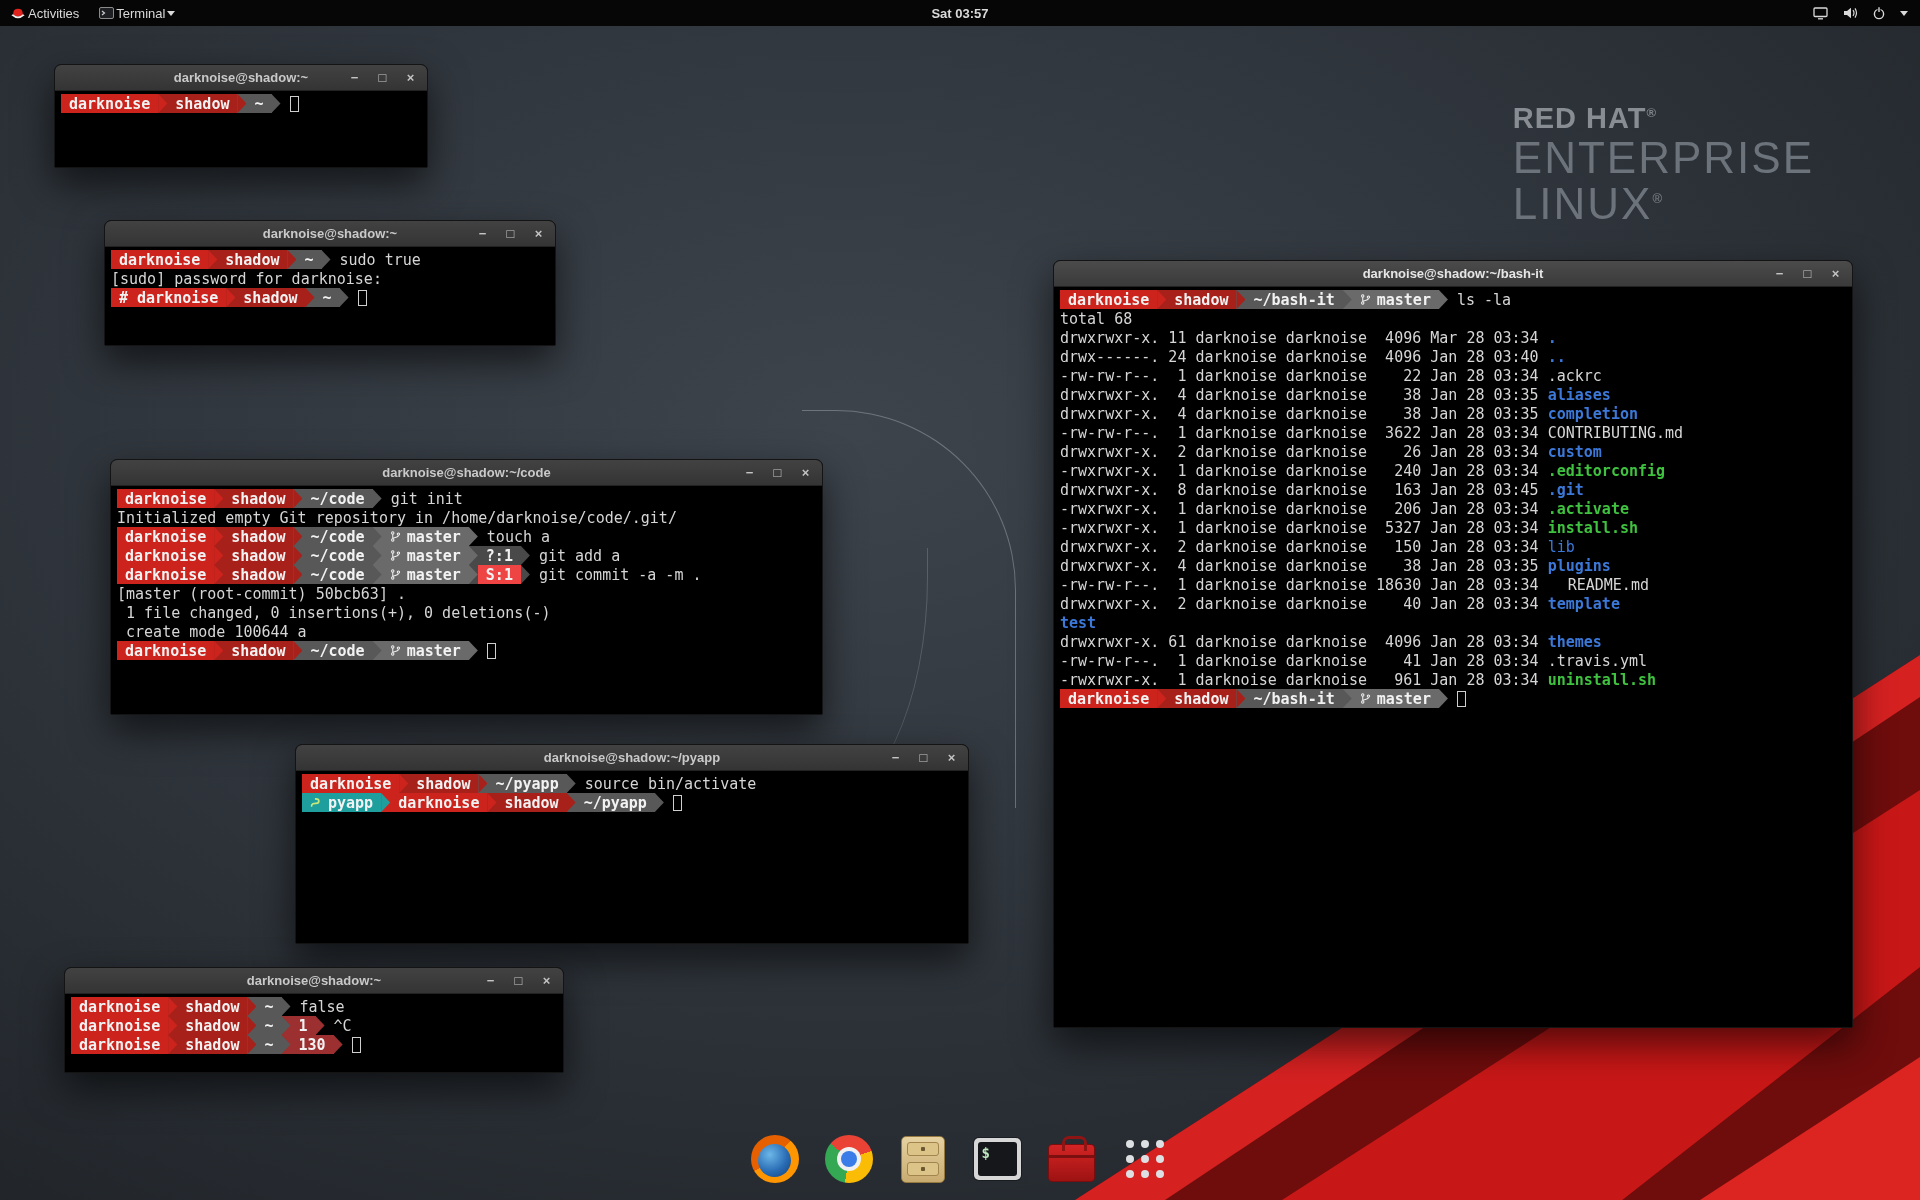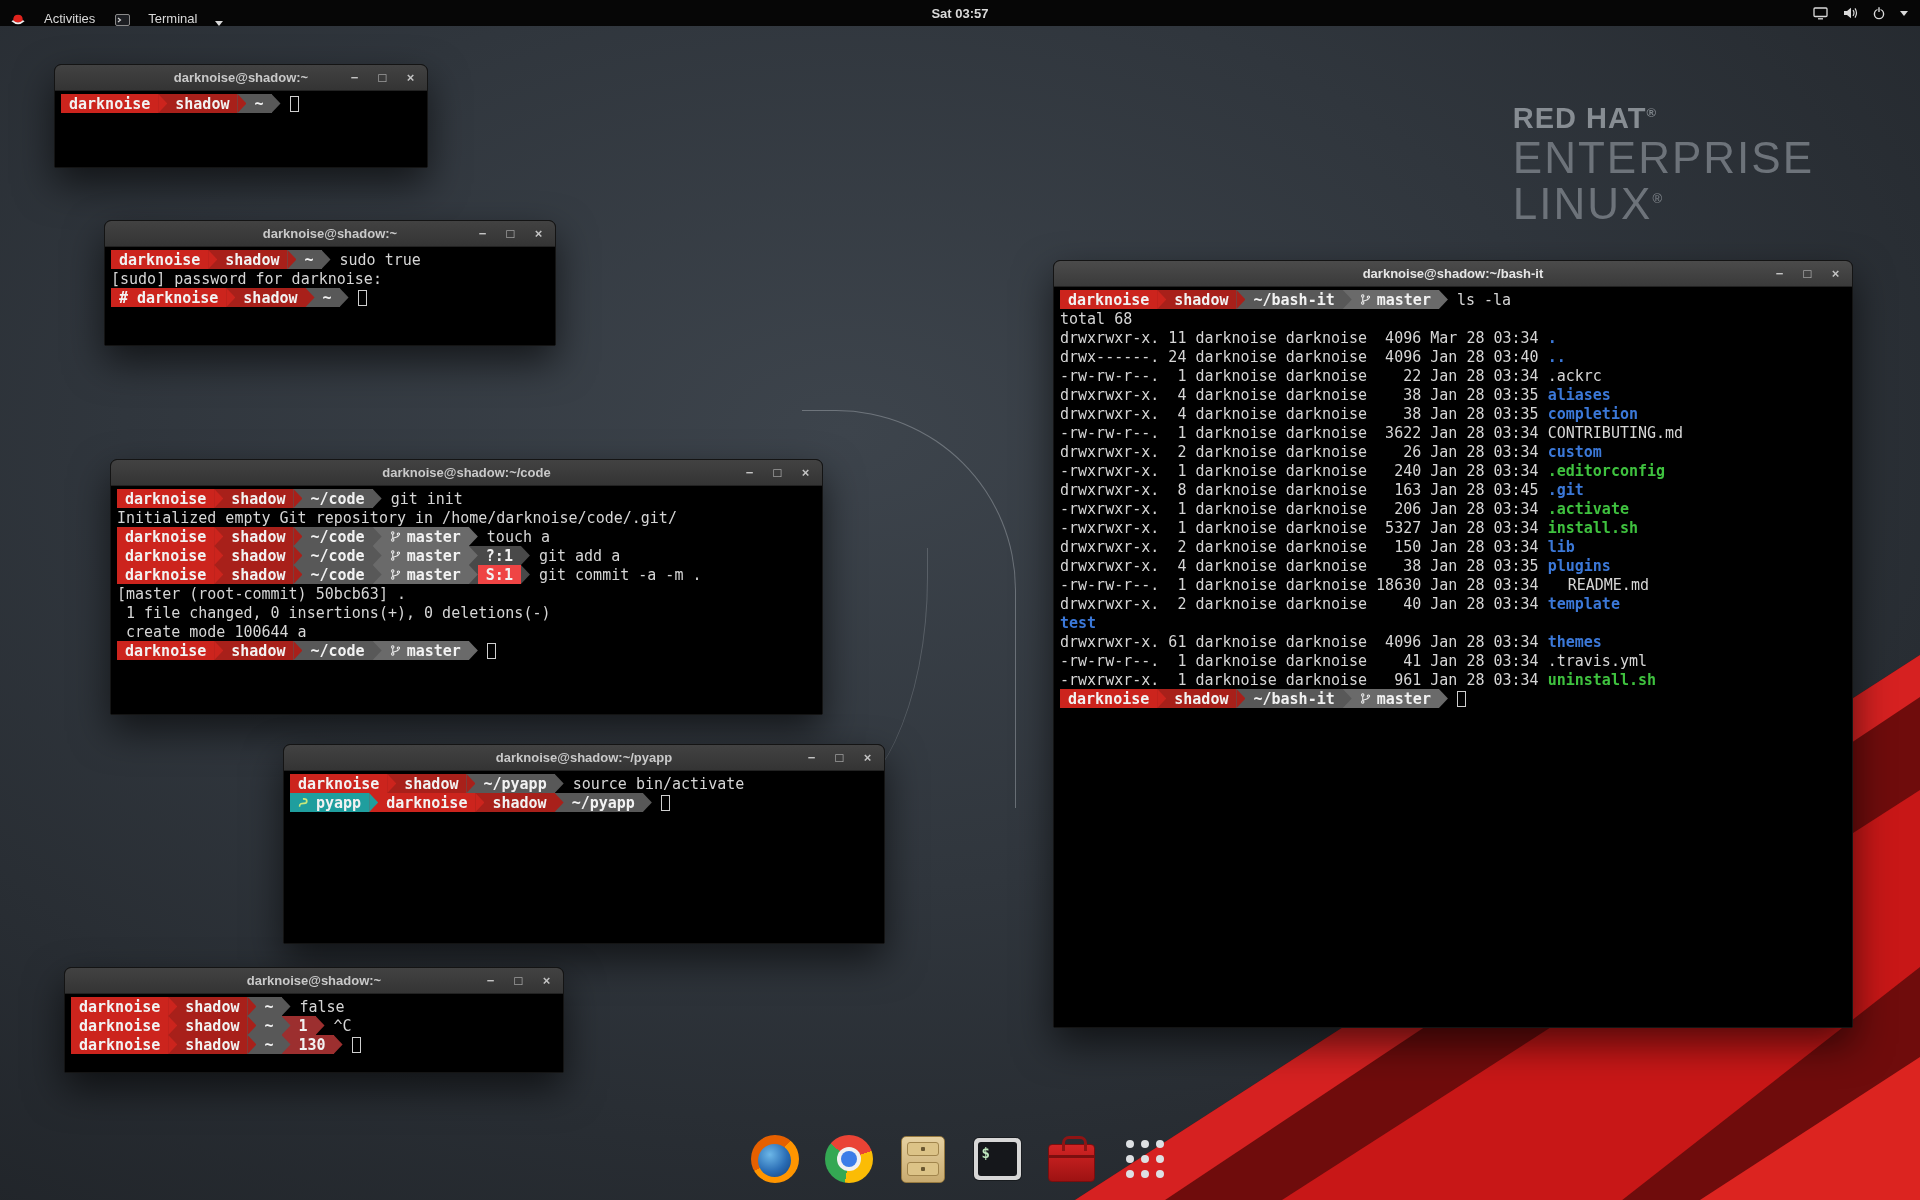--- a/index.html
+++ b/index.html
@@ -4,21 +4,21 @@
 <style>
   * { margin:0; padding:0; box-sizing:border-box; }
   html,body { width:1920px; height:1200px; overflow:hidden; background:#22262b;
               font-family:"Liberation Sans", sans-serif; }
   #stage { position:relative; width:1920px; height:1200px; overflow:hidden;
            background:radial-gradient(ellipse 1500px 950px at 44% 36%, #3d444c 0%, #30363d 48%, #21252a 100%); }
 
   
   .topbar { position:absolute; top:0; left:0; right:0; height:26px; background:#060606;
             color:#d9d9d9; display:flex; align-items:center; z-index:60; font-size:13px; }
-  .tb-item { display:flex; align-items:flex-end; gap:18px; height:26px; padding:0 10px; cursor:default; }
+  .tb-item { display:flex; align-items:center; gap:2px; height:26px; padding:0 10px; cursor:default; }
   .tb-clock { position:absolute; left:50%; transform:translateX(-50%); font-weight:700; }
   .tb-right { margin-left:auto; display:flex; align-items:center; gap:14px; padding-right:12px; }
   .tb-right svg { display:block; }
 
   
   .watermark { position:absolute; top:102px; right:106px; z-index:1; color:#6f757b; user-select:none; }
   .wm1 { font-size:29px; font-weight:700; color:#878d93; letter-spacing:1px; }
   .wm2, .wm3 { font-size:44px; font-weight:400; letter-spacing:2px; line-height:1.05; color:#6d737a; }
   .wm-reg { font-size:13px; vertical-align:super; color:#80868c; }
   .arc1 { position:absolute; left:802px; top:410px; width:214px; height:398px; z-index:1;
@@ -46,21 +46,21 @@
   .sep { width:9px; height:19px; position:relative; flex:none; }
   .sep i { position:absolute; left:0; top:0; width:100%; height:100%;
            clip-path:polygon(0 0, 100% 50%, 0 100%); display:block; }
   .cmd { display:flex; align-items:center; padding-left:9px; }
   .out { display:flex; align-items:center; }
   .cursor { width:9px; height:16px; border:1px solid #cfcfcf; align-self:center; margin-left:9px; flex:none; }
 
   #win-home-1 { left:54px;  top:64px;  width:374px; height:104px; }
   #win-sudo   { left:104px; top:220px; width:452px; height:126px; }
   #win-code   { left:110px; top:459px; width:713px; height:256px; }
-  #win-pyapp  { left:283px; top:744px; width:602px; height:200px; }
+  #win-pyapp  { left:295px; top:744px; width:674px; height:200px; }
   #win-exit   { left:64px;  top:967px; width:500px; height:106px; }
   #win-bashit { left:1053px;top:260px; width:800px; height:768px; z-index:12; }
 
   
   .dock { position:absolute; left:50%; bottom:13px; transform:translateX(-50%);
           display:flex; gap:18px; align-items:center; z-index:20; }
   .dock-item { width:56px; height:56px; display:flex; align-items:center; justify-content:center; }
 
   .icon-firefox { width:48px; height:48px; border-radius:50%; position:relative;
                   background:conic-gradient(from 120deg, #ff9500 0 120deg, #e66000 120deg 280deg, #ff9500 280deg 360deg); }
@@ -276,21 +276,21 @@
         <div class="tline"><span class="out">drwx------. 24 darknoise darknoise  4096 Jan 28 03:40 </span><span class="out" style="color: rgb(59, 120, 216); font-weight: 700;">..</span></div>
         <div class="tline"><span class="out">-rw-rw-r--.  1 darknoise darknoise    22 Jan 28 03:34 </span><span class="out" style="color: rgb(214, 214, 214);">.ackrc</span></div>
         <div class="tline"><span class="out">drwxrwxr-x.  4 darknoise darknoise    38 Jan 28 03:35 </span><span class="out" style="color: rgb(59, 120, 216); font-weight: 700;">aliases</span></div>
         <div class="tline"><span class="out">drwxrwxr-x.  4 darknoise darknoise    38 Jan 28 03:35 </span><span class="out" style="color: rgb(59, 120, 216); font-weight: 700; text-align: center;">completion</span></div>
         <div class="tline"><span class="out">-rw-rw-r--.  1 darknoise darknoise  3622 Jan 28 03:34 </span><span class="out" style="color: rgb(214, 214, 214);">CONTRIBUTING.md</span></div>
         <div class="tline"><span class="out">drwxrwxr-x.  2 darknoise darknoise    26 Jan 28 03:34 </span><span class="out" style="color: rgb(59, 120, 216); font-weight: 700;">custom</span></div>
         <div class="tline"><span class="out">-rwxrwxr-x.  1 darknoise darknoise   240 Jan 28 03:34 </span><span class="out" style="color: rgb(63, 194, 63); font-weight: 700;">.editorconfig</span></div>
         <div class="tline"><span class="out">drwxrwxr-x.  8 darknoise darknoise   163 Jan 28 03:45 </span><span class="out" style="color: rgb(59, 120, 216); font-weight: 700;">.git</span></div>
         <div class="tline"><span class="out">-rwxrwxr-x.  1 darknoise darknoise   206 Jan 28 03:34 </span><span class="out" style="color: rgb(63, 194, 63); font-weight: 700;">.activate</span></div>
         <div class="tline"><span class="out">-rwxrwxr-x.  1 darknoise darknoise  5327 Jan 28 03:34 </span><span class="out" style="color: rgb(63, 194, 63); font-weight: 700;">install.sh</span></div>
-        <div class="tline"><span class="out">drwxrwxr-x.  2 darknoise darknoise   150 Jan 28 03:34 </span><span class="out" style="color: rgb(59, 120, 216); font-weight: 700;">lib</span></div>
+        <div class="tline"><span class="out">drwxrwxr-x.  2 darknoise darknoise   150 Jan 28 03:34 </span><span class="out" style="color: rgb(59, 120, 216); font-weight: 400;">lib</span></div>
         <div class="tline"><span class="out">drwxrwxr-x.  4 darknoise darknoise    38 Jan 28 03:35 </span><span class="out" style="color: rgb(59, 120, 216); font-weight: 700;">plugins</span></div>
         <div class="tline"><span class="out">-rw-rw-r--.  1 darknoise darknoise 18630 Jan 28 03:34 </span><span class="out" style="color: rgb(214, 214, 214); margin-left: 20px;">README.md</span></div>
         <div class="tline"><span class="out">drwxrwxr-x.  2 darknoise darknoise    40 Jan 28 03:34 </span><span class="out" style="color: rgb(59, 120, 216); font-weight: 700;">template</span></div>
         <div class="tline"><span class="out" style="color: rgb(59, 120, 216); font-weight: 700;">test</span></div>
         <div class="tline"><span class="out">drwxrwxr-x. 61 darknoise darknoise  4096 Jan 28 03:34 </span><span class="out" style="color: rgb(59, 120, 216); font-weight: 700;">themes</span></div>
         <div class="tline"><span class="out">-rw-rw-r--.  1 darknoise darknoise    41 Jan 28 03:34 </span><span class="out" style="color: rgb(214, 214, 214);">.travis.yml</span></div>
         <div class="tline"><span class="out">-rwxrwxr-x.  1 darknoise darknoise   961 Jan 28 03:34 </span><span class="out" style="color: rgb(63, 194, 63); font-weight: 700;">uninstall.sh</span></div>
         <div class="tline"><span class="seg" style="background: rgb(204, 36, 29);">darknoise</span><span class="sep" style="background: rgb(168, 32, 26);"><i style="background: rgb(204, 36, 29);"></i></span><span class="seg" style="background: rgb(168, 32, 26);">shadow</span><span class="sep" style="background: rgb(88, 88, 88);"><i style="background: rgb(168, 32, 26);"></i></span><span class="seg" style="background: rgb(88, 88, 88);">~/bash-it</span><span class="sep" style="background: rgb(106, 106, 106);"><i style="background: rgb(88, 88, 88);"></i></span><span class="seg" style="background: rgb(106, 106, 106);"><span class="segicon"><svg viewBox="0 0 12 12" width="11" height="11">
                 <circle cx="3" cy="2.2" r="1.3" fill="none" stroke="#f2f2f2" stroke-width="1.1"></circle>
                 <circle cx="3" cy="9.8" r="1.3" fill="none" stroke="#f2f2f2" stroke-width="1.1"></circle>

